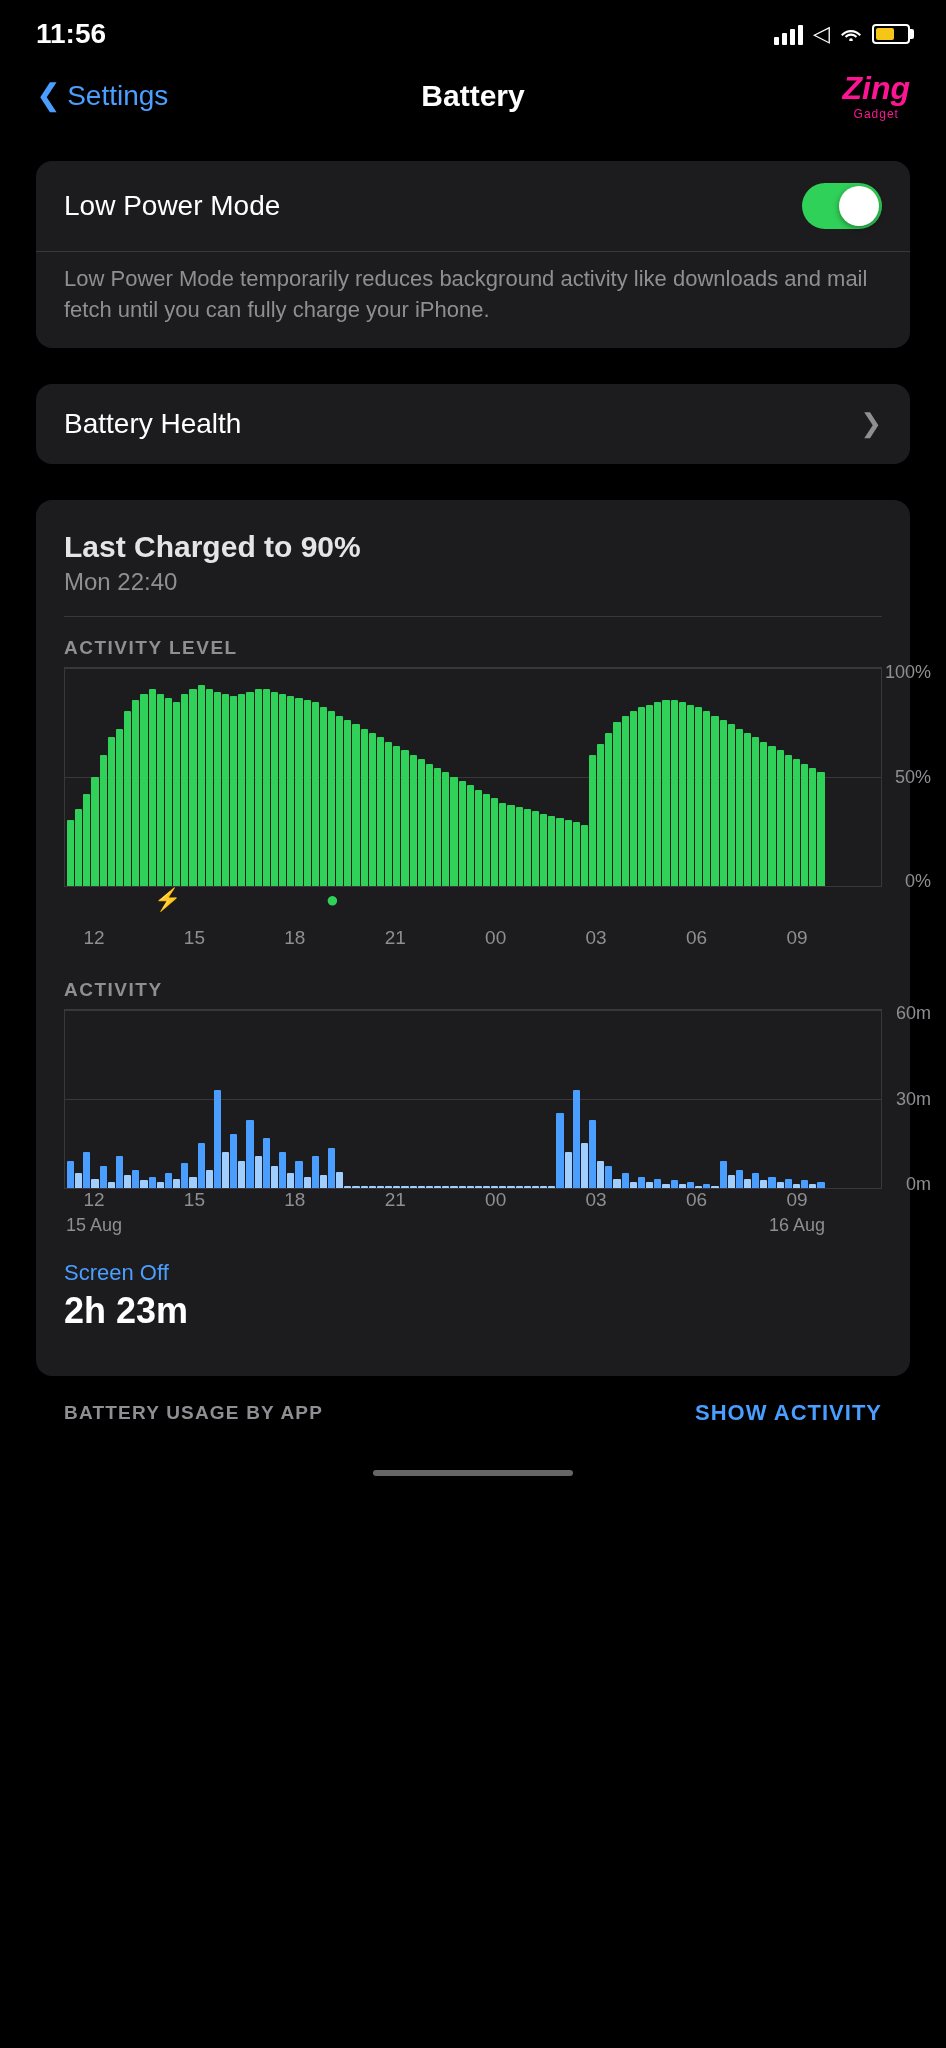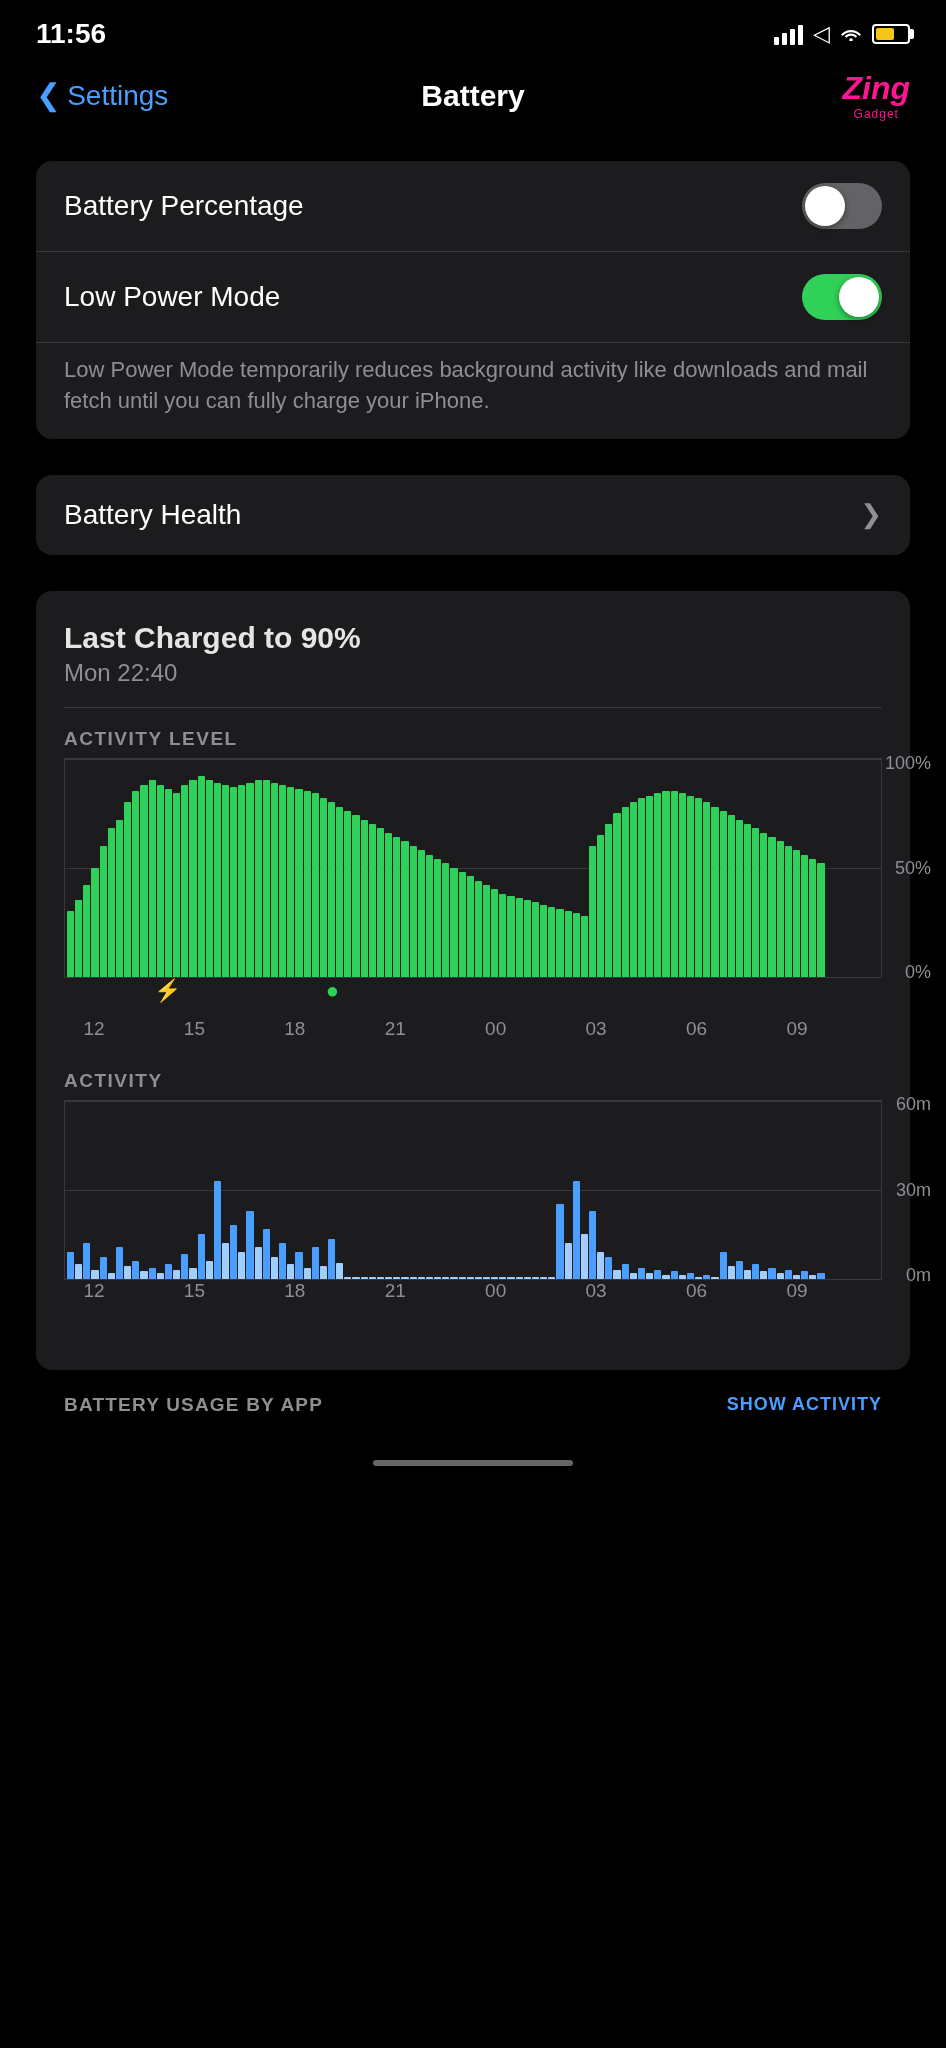--- a/index.html
+++ b/index.html
@@ -374,21 +374,21 @@
       padding: 24px 28px;
       margin: 0 36px;
     }
     .usage-label {
       font-size: 19px;
       color: #8e8e93;
       letter-spacing: 1.2px;
       font-weight: 600;
     }
     .show-activity-btn {
-      font-size: 18px;
+      font-size: 22px;
       color: #4a9eff;
       cursor: pointer;
       letter-spacing: 1px;
       font-weight: 600;
     }
 
     
     .home-indicator {
       width: 200px;
       height: 6px;
@@ -432,26 +432,20 @@
     <span>Settings</span>
   </div>
   <span class="nav-title">Battery</span>
   <div class="logo-container">
     <div class="nav-logo">Zing</div>
     <div class="nav-logo-sub">Gadget</div>
   </div>
 </div>
 
 <div class="settings-section">
-  <div class="settings-row">
-    <span class="settings-label">Battery Percentage</span>
-    <div class="toggle off">
-      <div class="toggle-thumb"></div>
-    </div>
-  </div>
   <div class="settings-row">
     <span class="settings-label">Low Power Mode</span>
     <div class="toggle on">
       <div class="toggle-thumb"></div>
     </div>
   </div>
   <div class="settings-description">Low Power Mode temporarily reduces background activity like downloads and mail fetch until you can fully charge your iPhone.</div>
 </div>
 
 <div class="health-section">
@@ -717,24 +711,32 @@
           <span class="x-label">15</span>
           <span class="x-label">18</span>
           <span class="x-label">21</span>
           <span class="x-label">00</span>
           <span class="x-label">03</span>
           <span class="x-label">06</span>
           <span class="x-label">09</span>
         </div>
       </div>
 
+      <div style="display:flex; justify-content:space-between; padding-right:55px; margin-top:4px;">
+        <span class="x-label" style="font-size:18px; color:#8e8e93;">15 Aug</span>
+        <span class="x-label" style="font-size:18px; color:#8e8e93;">16 Aug</span>
+      </div>
     </div>
   </div>
 
   <div class="screen-stats">
+    <div class="stat-group">
+      <div class="stat-label">Screen Off</div>
+      <div class="stat-value">2h 23m</div>
+    </div>
   </div>
 
 </div>
 
 <div class="usage-footer">
   <span class="usage-label">BATTERY USAGE BY APP</span>
   <span class="show-activity-btn">SHOW ACTIVITY</span>
 </div>
 
 <div class="home-indicator"></div>

